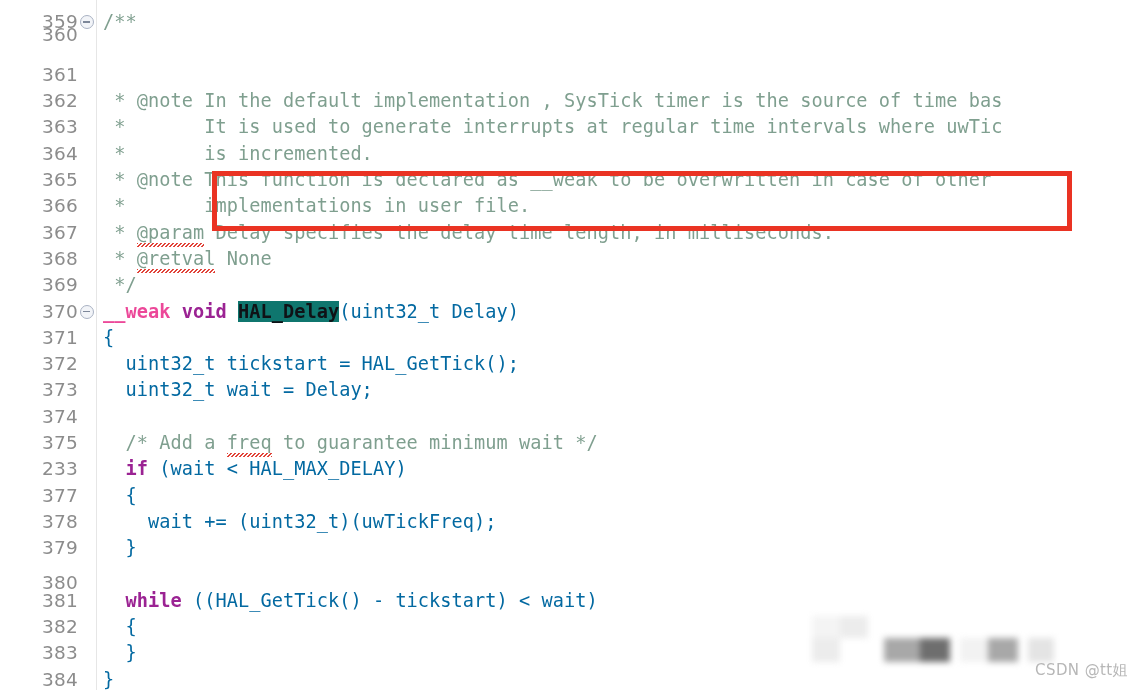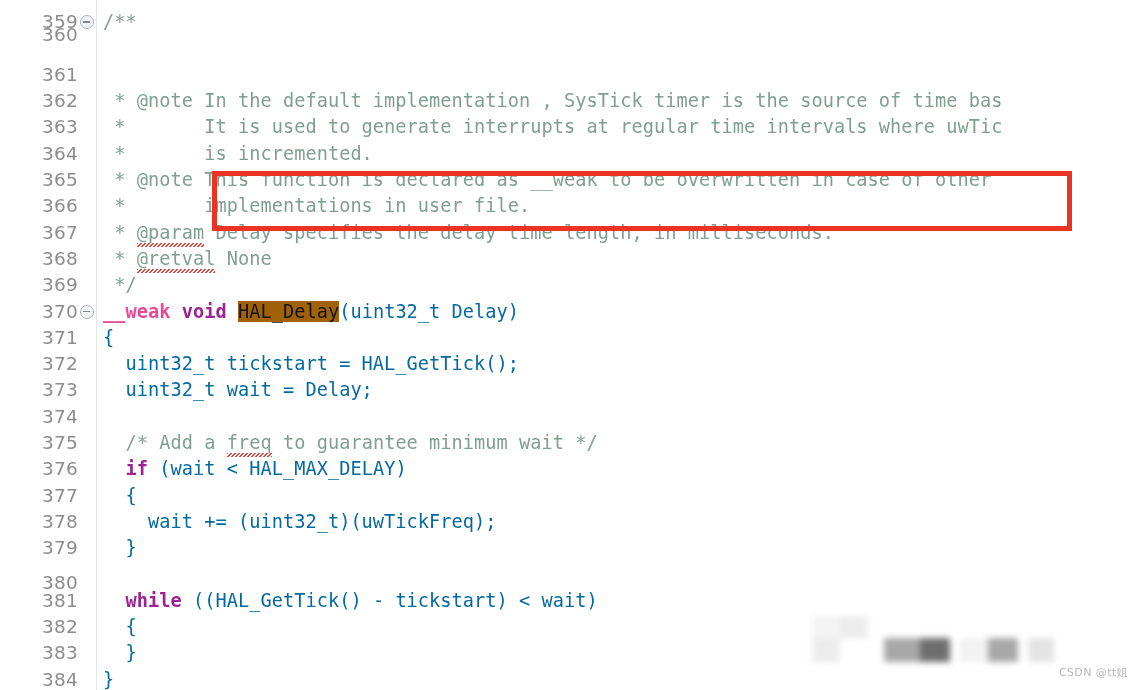--- a/index.html
+++ b/index.html
@@ -84,21 +84,21 @@
     white-space: pre;
     color: #16191f;
     letter-spacing: 0.05px;
   }
 
   
   .c-comment   { color: #7f9f8f; }           
   .c-kw        { color: #9b2393; font-weight: bold; }  
   .c-weak      { color: #ec4899; font-weight: bold; }  
   .c-plain     { color: #0369a1; }
-  .c-fnname    { color: #0f1216; font-weight: normal; background: #a16207; }
+  .c-fnname    { color: #0f1216; font-weight: bold; background: #0f766e; }
 
   
   .squiggle {
     position: relative;
     display: inline-block;
   }
   .squiggle::after {
     content: "";
     position: absolute;
     left: 0;
@@ -136,21 +136,21 @@
     z-index: 4;
   }
   .blob { position: absolute; }
 
   
   #watermark {
     position: absolute;
     right: 14px;
     bottom: 10px;
     font-family: "DejaVu Sans", "Liberation Sans", sans-serif;
-    font-size: 11px;
+    font-size: 15px;
     color: #b7b7b7;
     letter-spacing: .4px;
     z-index: 6;
   }
 </style>
 </head>
 <body>
 
 <div id="editor">
 
@@ -167,21 +167,21 @@
       <div class="row" style="top: 193.3px;"><span class="lnum">366</span><span class="code"><span class="c-comment"> *       implementations in user file.</span></span></div>
       <div class="row" style="top: 219.6px;"><span class="lnum">367</span><span class="code"><span class="c-comment"> * </span><span class="c-comment squiggle">@param</span><span class="c-comment"> Delay specifies the delay time length, in milliseconds.</span></span></div>
       <div class="row" style="top: 245.9px;"><span class="lnum">368</span><span class="code"><span class="c-comment"> * </span><span class="c-comment squiggle">@retval</span><span class="c-comment"> None</span></span></div>
       <div class="row" style="top: 272.2px;"><span class="lnum">369</span><span class="code"><span class="c-comment"> */</span></span></div>
       <div class="row" style="top: 298.5px;"><span class="lnum">370</span><span class="fold"></span><span class="code"><span class="c-weak">__weak </span><span class="c-kw">void</span><span class="c-plain"> </span><span class="c-fnname">HAL_Delay</span><span class="c-plain">(uint32_t Delay)</span></span></div>
       <div class="row" style="top: 324.8px;"><span class="lnum">371</span><span class="code"><span class="c-plain">{</span></span></div>
       <div class="row" style="top: 351.1px;"><span class="lnum">372</span><span class="code"><span class="c-plain">  uint32_t tickstart = HAL_GetTick();</span></span></div>
       <div class="row" style="top: 377.4px;"><span class="lnum">373</span><span class="code"><span class="c-plain">  uint32_t wait = Delay;</span></span></div>
       <div class="row" style="top: 403.7px;"><span class="lnum">374</span><span class="code"><span class="c-plain"></span></span></div>
       <div class="row" style="top: 430px;"><span class="lnum">375</span><span class="code"><span class="c-comment">  /* Add a </span><span class="c-comment squiggle">freq</span><span class="c-comment"> to guarantee minimum wait */</span></span></div>
-      <div class="row" style="top: 456.3px;"><span class="lnum">376</span><span class="code"><span class="c-plain">  </span><span class="c-kw">if</span><span class="c-plain"> (wait &lt; HAL_MAX_DELAY)</span></span></div>
+      <div class="row" style="top: 456.3px;"><span class="lnum">233</span><span class="code"><span class="c-plain">  </span><span class="c-kw">if</span><span class="c-plain"> (wait &lt; HAL_MAX_DELAY)</span></span></div>
       <div class="row" style="top: 482.6px;"><span class="lnum">377</span><span class="code"><span class="c-plain">  {</span></span></div>
       <div class="row" style="top: 508.9px;"><span class="lnum">378</span><span class="code"><span class="c-plain">    wait += (uint32_t)(uwTickFreq);</span></span></div>
       <div class="row" style="top: 535.2px;"><span class="lnum">379</span><span class="code"><span class="c-plain">  }</span></span></div>
       <div class="row" style="top: 561.5px; margin-top: 8px;"><span class="lnum">380</span><span class="code"><span class="c-plain"></span></span></div>
       <div class="row" style="top: 587.8px;"><span class="lnum">381</span><span class="code"><span class="c-plain">  </span><span class="c-kw">while</span><span class="c-plain"> ((HAL_GetTick() - tickstart) &lt; wait)</span></span></div>
       <div class="row" style="top: 614.1px;"><span class="lnum">382</span><span class="code"><span class="c-plain">  {</span></span></div>
       <div class="row" style="top: 640.4px;"><span class="lnum">383</span><span class="code"><span class="c-plain">  }</span></span></div>
       <div class="row" style="top: 666.7px;"><span class="lnum">384</span><span class="code"><span class="c-plain">}</span></span></div>
     </div>
 

